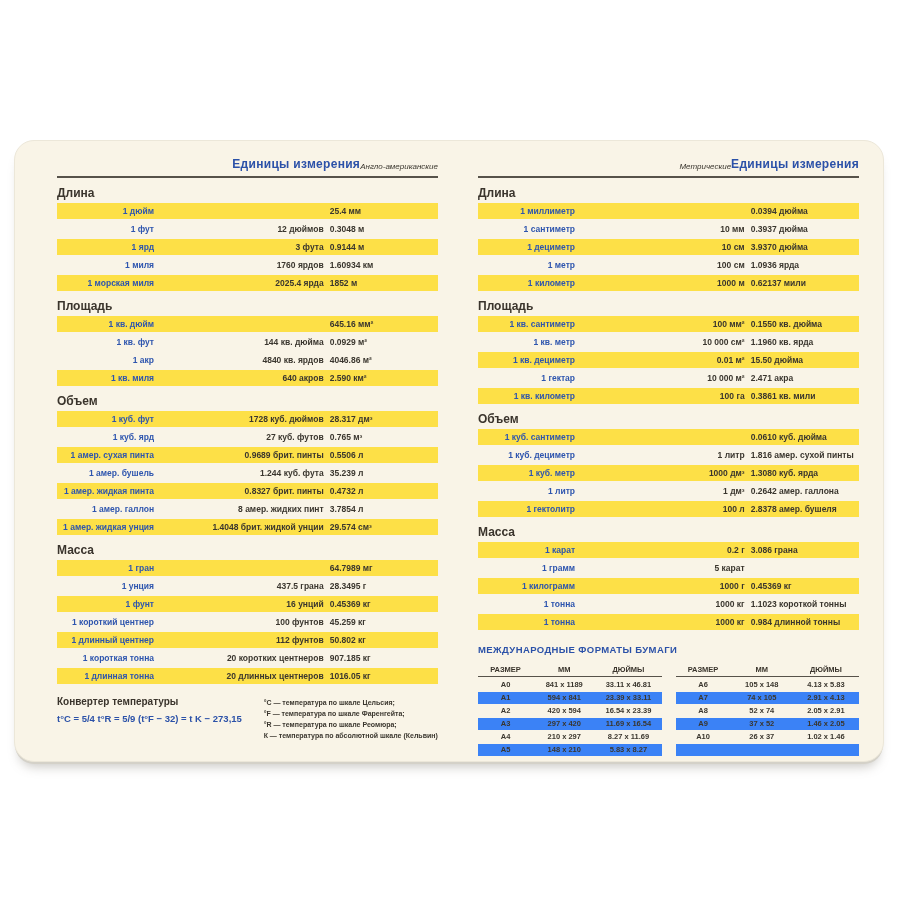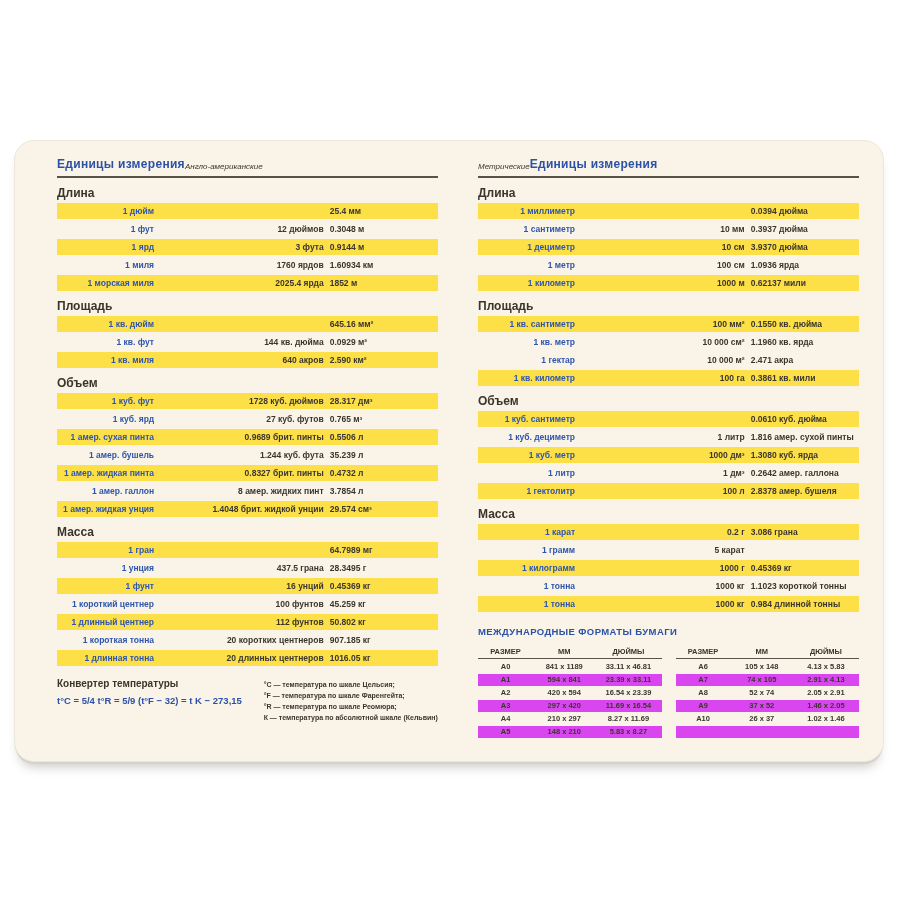--- a/index.html
+++ b/index.html
@@ -10,21 +10,21 @@
   }
   .sheet{
     position:absolute;left:14px;top:140px;width:870px;height:622px;
     background:#f9f4e7;border:1px solid #ece7d9;border-radius:20px;
     box-shadow:0 3px 0 -1px #d4d1c8,0 10px 12px -6px rgba(110,105,95,.40);
     box-sizing:border-box;
   }
   .spread{display:flex;gap:40px;padding:16px 24px 0 42px;}
   .page{flex:1;min-width:0;}
   .page-header{
-    display:flex;justify-content:flex-start;align-items:flex-end;
+    display:flex;justify-content:flex-end;align-items:flex-end;
     border-bottom:2px solid #57524a;padding-bottom:5px;
   }
   .page-title{font-size:12px;font-weight:bold;color:#2b51a8;letter-spacing:.3px;}
   .page-subtitle{font-size:8px;font-weight:normal;font-style:italic;color:#3a362e;}
   .section-title{font-size:12px;font-weight:bold;color:#3a342c;margin:8px 0 3px 0;}
   .row{
     display:grid;grid-template-columns:26% 44% 30%;align-items:center;
     height:16px;margin-bottom:2px;font-size:8.5px;font-weight:bold;color:#3a362e;
   }
   .row.shade{background:#fde047;}
@@ -42,21 +42,21 @@
     font-size:9.5px;font-weight:bold;color:#2b51a8;letter-spacing:.4px;
     text-transform:uppercase;margin-bottom:8px;
   }
   .paper-tables{display:flex;gap:14px;}
   .ptable{flex:1;min-width:0;}
   .prow{
     display:grid;grid-template-columns:30% 34% 36%;align-items:center;
     height:11.5px;margin-bottom:1.5px;font-size:7.5px;font-weight:bold;color:#3a362e;
   }
   .prow span{text-align:center;}
-  .prow.shade{background:#d946ef;}
+  .prow.shade{background:#3b82f6;}
   .prow.phead{
     color:#3a342c;border-bottom:1px solid #57524a;height:13px;margin-bottom:2px;
   }
 </style>
 </head>
 <body>
 
 <div class="sheet">
   <div class="spread">
 
@@ -95,20 +95,25 @@
           <div class="section-title">Площадь</div>
           <div class="row shade">
             <span class="c1">1 кв. дюйм</span>
             <span class="c2"></span>
             <span class="c3">645.16 мм²</span>
           </div>
           <div class="row">
             <span class="c1">1 кв. фут</span>
             <span class="c2">144 кв. дюйма</span>
             <span class="c3">0.0929 м²</span>
+          </div>
+          <div class="row">
+            <span class="c1">1 акр</span>
+            <span class="c2">4840 кв. ярдов</span>
+            <span class="c3">4046.86 м²</span>
           </div>
           <div class="row shade">
             <span class="c1">1 кв. миля</span>
             <span class="c2">640 акров</span>
             <span class="c3">2.590 км²</span>
           </div>
           <div class="section-title">Объем</div>
           <div class="row shade">
             <span class="c1">1 куб. фут</span>
             <span class="c2">1728 куб. дюймов</span>
@@ -231,20 +236,25 @@
           <div class="row shade">
             <span class="c1">1 кв. сантиметр</span>
             <span class="c2">100 мм²</span>
             <span class="c3">0.1550 кв. дюйма</span>
           </div>
           <div class="row">
             <span class="c1">1 кв. метр</span>
             <span class="c2">10 000 см²</span>
             <span class="c3">1.1960 кв. ярда</span>
           </div>
+          <div class="row shade">
+            <span class="c1">1 кв. дециметр</span>
+            <span class="c2">0.01 м²</span>
+            <span class="c3">15.50 дюйма</span>
+          </div>
           <div class="row">
             <span class="c1">1 гектар</span>
             <span class="c2">10 000 м²</span>
             <span class="c3">2.471 акра</span>
           </div>
           <div class="row shade">
             <span class="c1">1 кв. километр</span>
             <span class="c2">100 га</span>
             <span class="c3">0.3861 кв. мили</span>
           </div>

